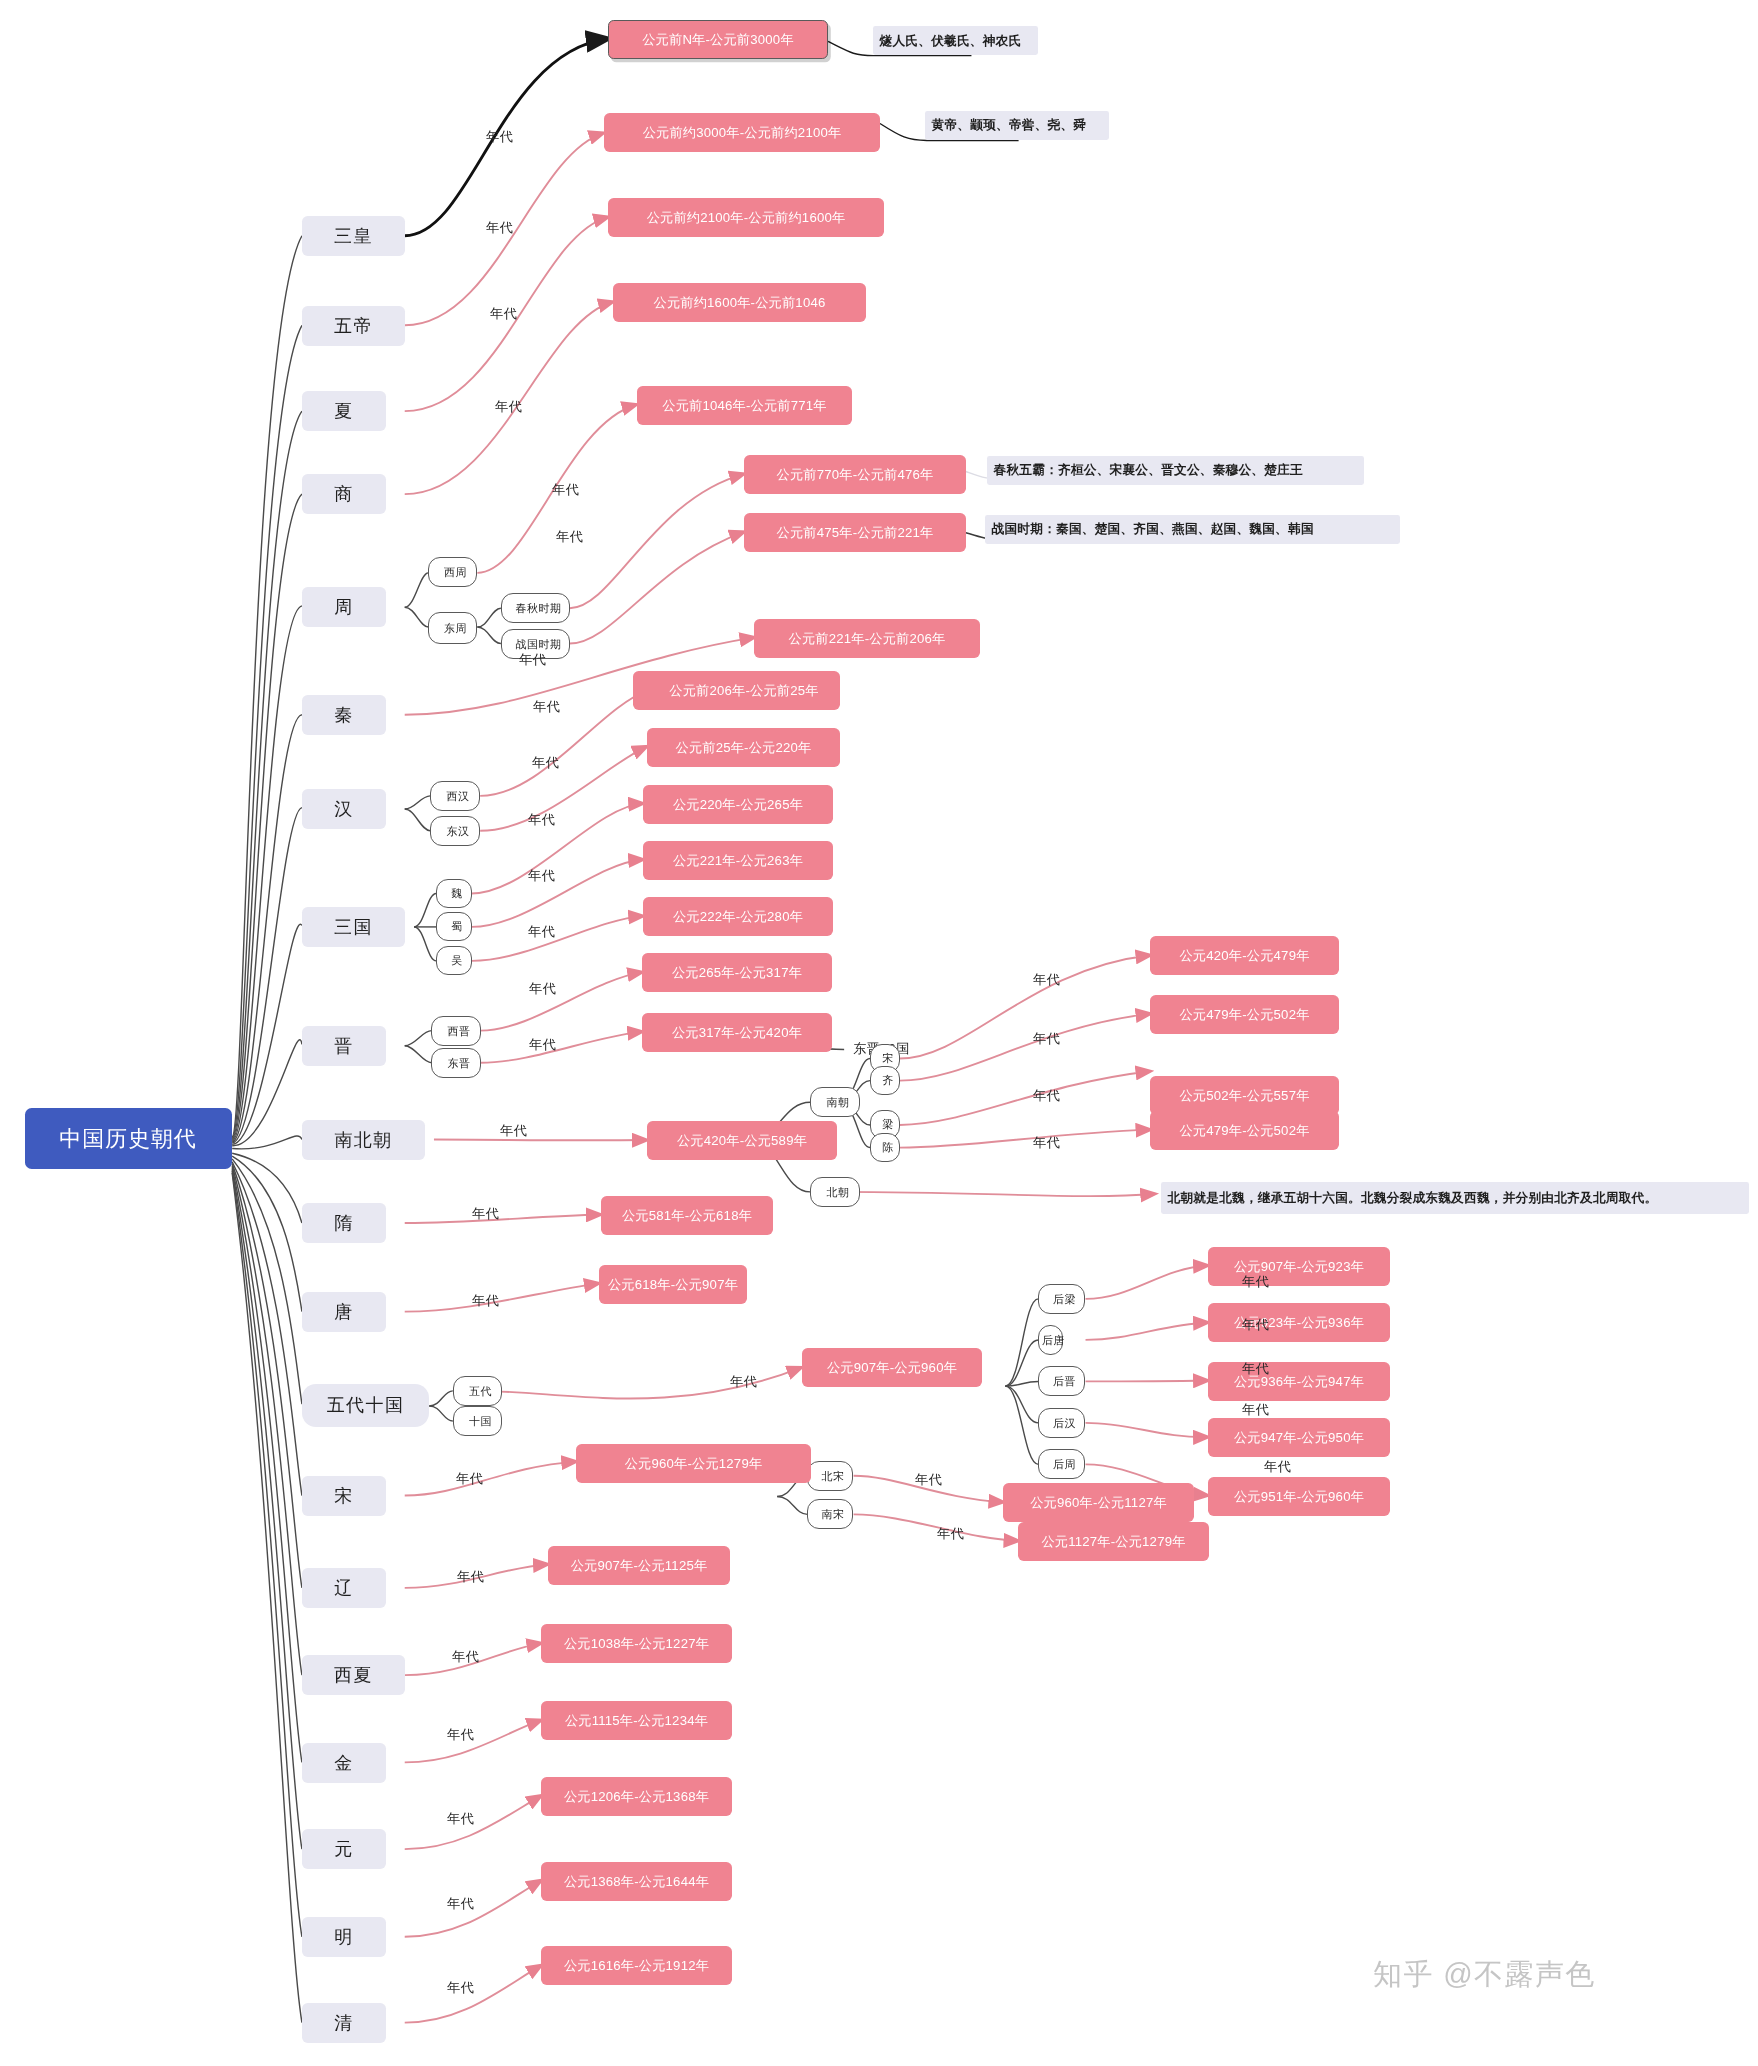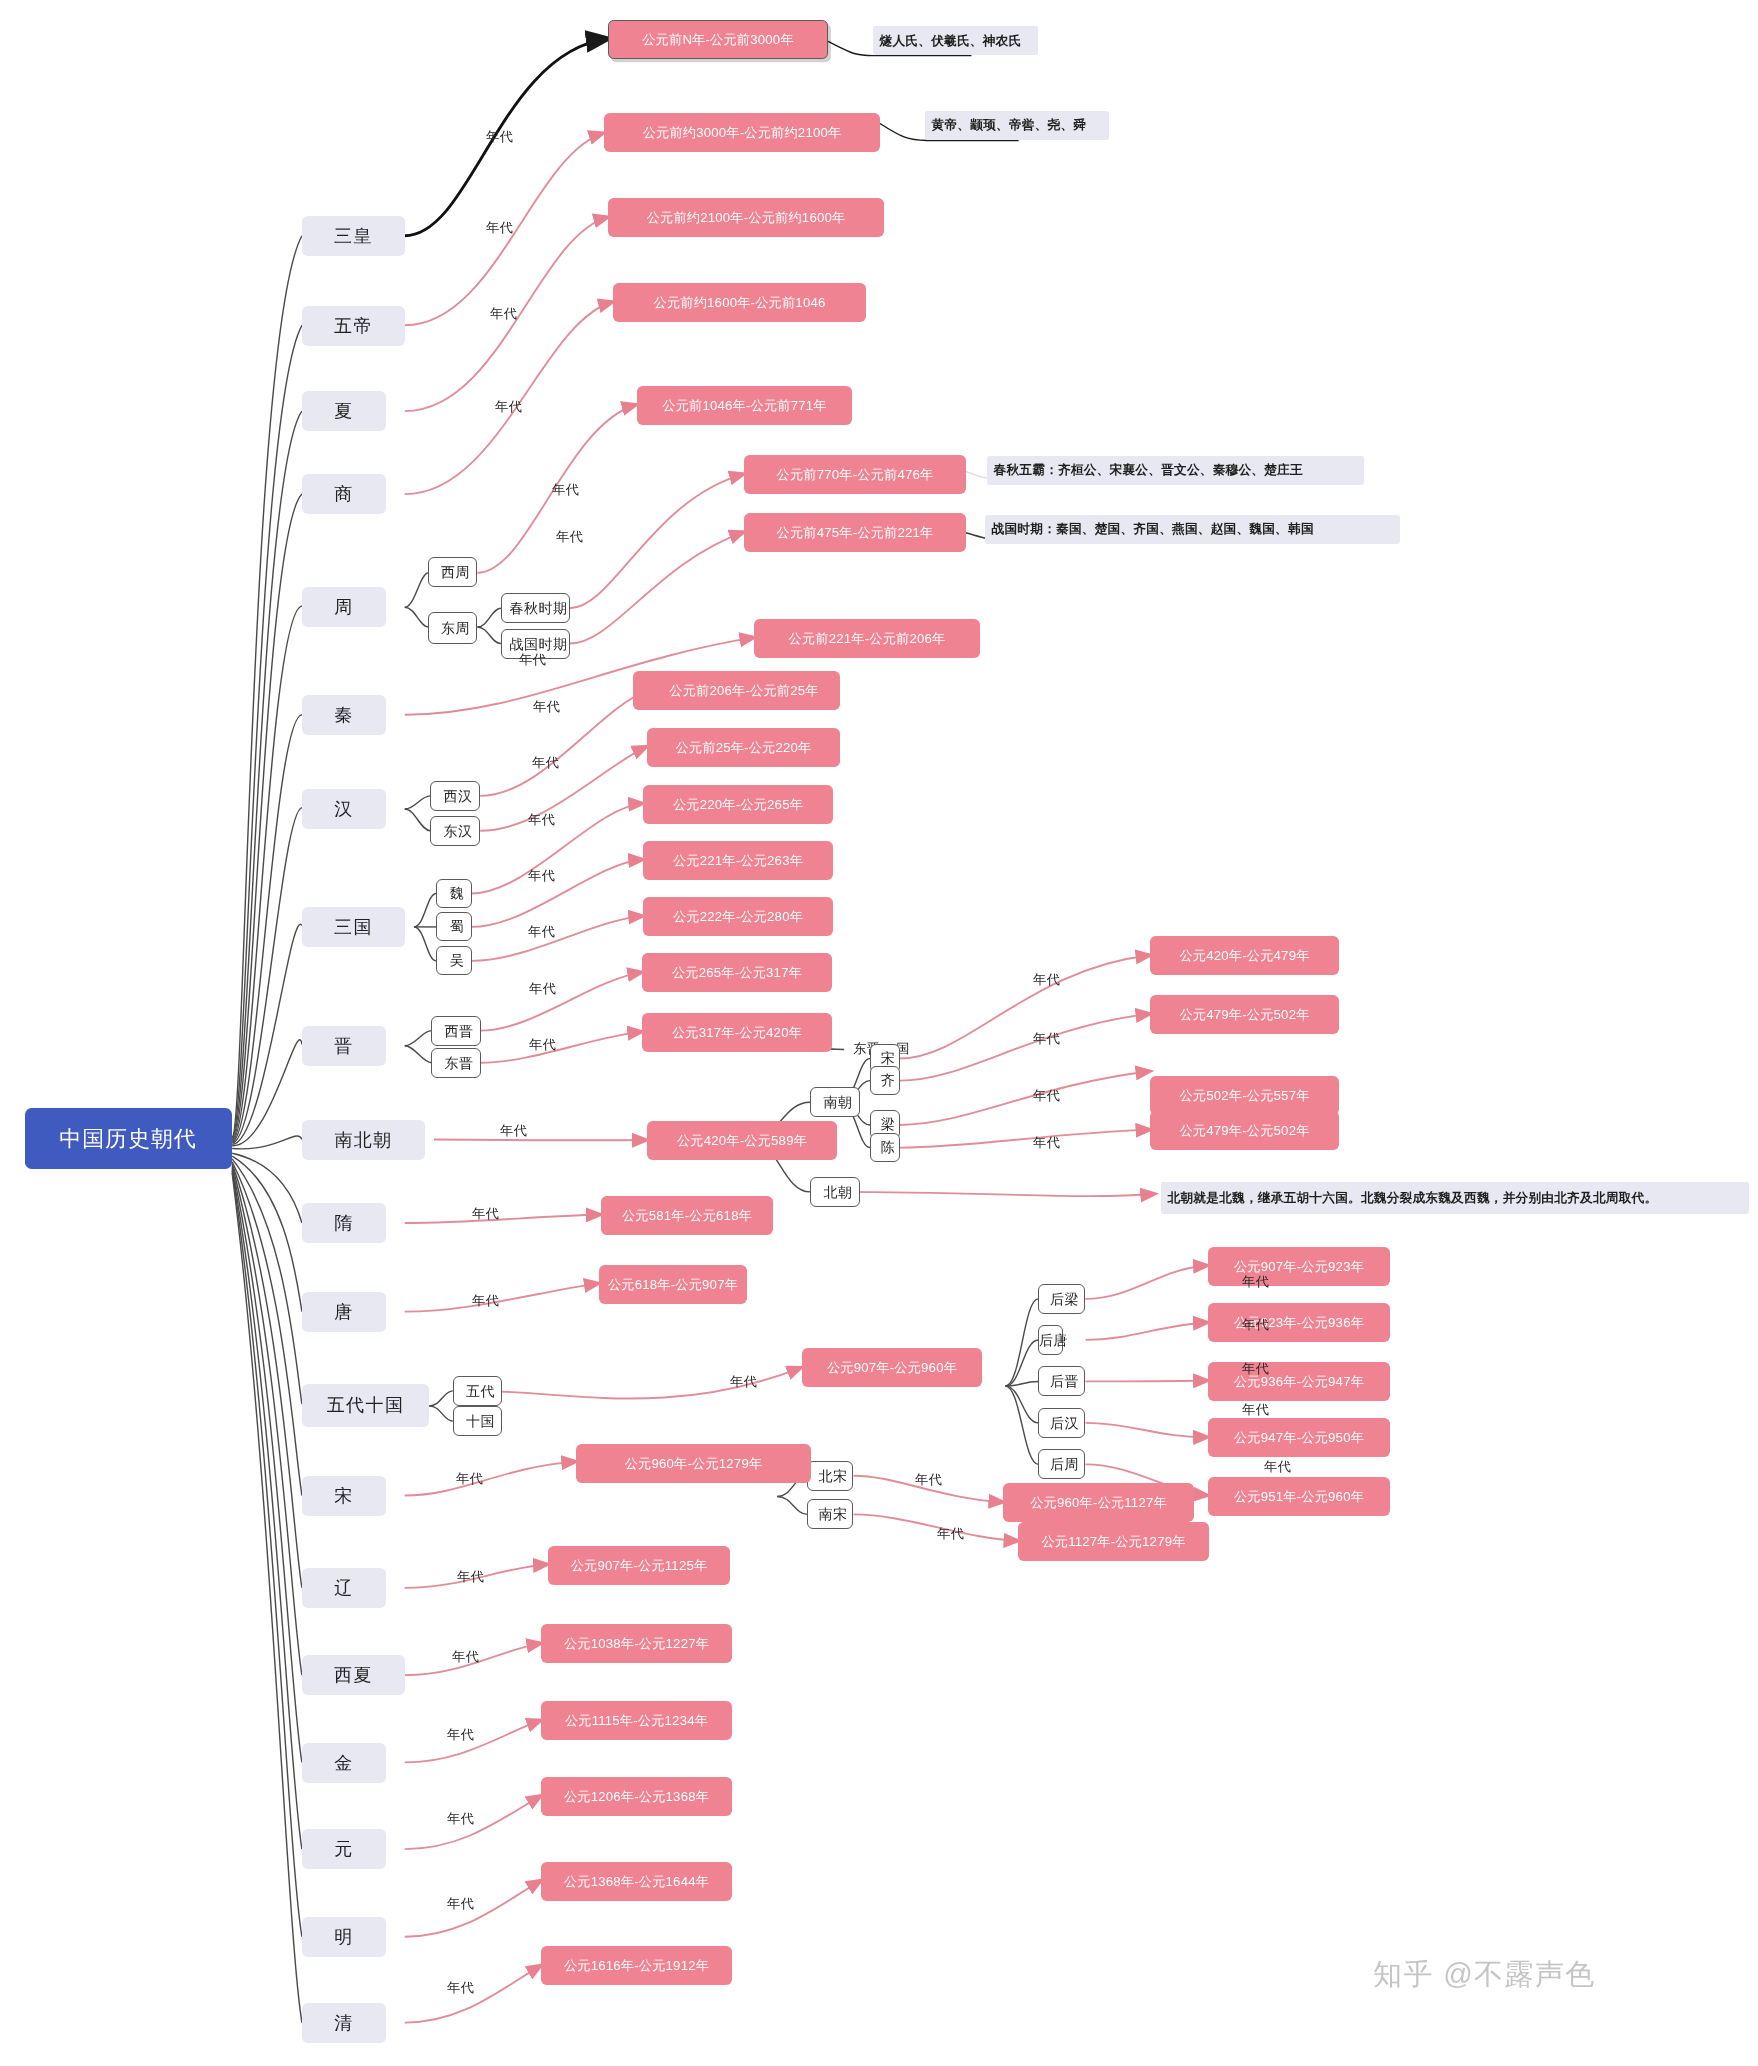--- a/index.html
+++ b/index.html
@@ -44,22 +44,22 @@
     border-radius: 5.7px;
     font-size: 18px;
     letter-spacing: 1.4px;
     font-weight: 500;
   }
   
   .lvl2 {
     background: #ffffff;
     color: #1f1f1f;
     border: 0.9px solid #5a5a5a;
-    border-radius: 6px;
-    font-size: 14px;
+    border-radius: 12px;
+    font-size: 11px;
     letter-spacing: 0.5px;
     padding-left: 6px;
   }
   
   .plain {
     background: transparent;
     color: #1f1f1f;
     font-size: 13.2px;
     letter-spacing: 0.5px;
   }
@@ -271,21 +271,21 @@
     </div>
   <div class="node lvl1" style="left:302px; top:1120px; width:123px; height:40px;">
     <span>南北朝</span>
     </div>
   <div class="node lvl1" style="left:302px; top:1203px; width:84px; height:40px;">
     <span>隋</span>
     </div>
   <div class="node lvl1" style="left:302px; top:1292px; width:84px; height:40px;">
     <span>唐</span>
     </div>
-  <div class="node lvl1" style="left:302px; top:1384px; width:127px; height:43px;">
+  <div class="node lvl1" style="left:302px; top:1384px; width:127px; height:43px;border-radius:14px;">
     <span>五代十国</span>
     </div>
   <div class="node lvl1" style="left:302px; top:1476px; width:84px; height:40px;">
     <span>宋</span>
     </div>
   <div class="node lvl1" style="left:302px; top:1568px; width:84px; height:40px;">
     <span>辽</span>
     </div>
   <div class="node lvl1" style="left:302px; top:1655px; width:103px; height:40px;">
     <span>西夏</span>

